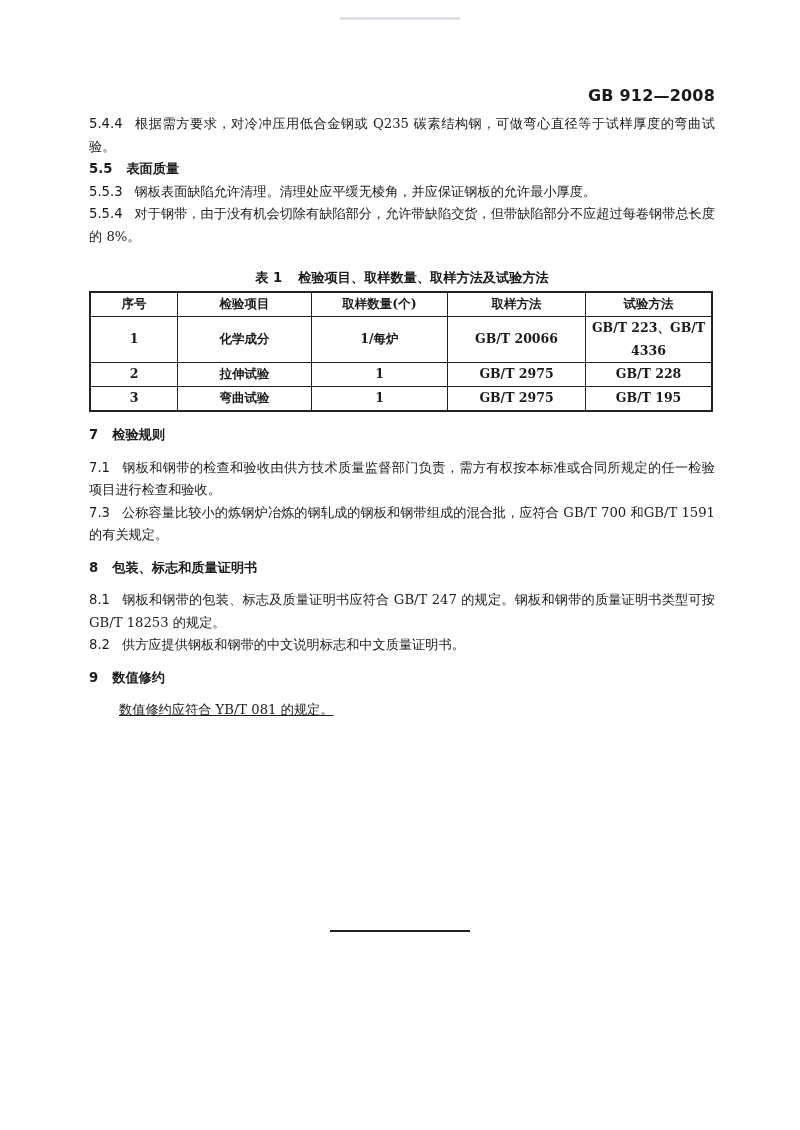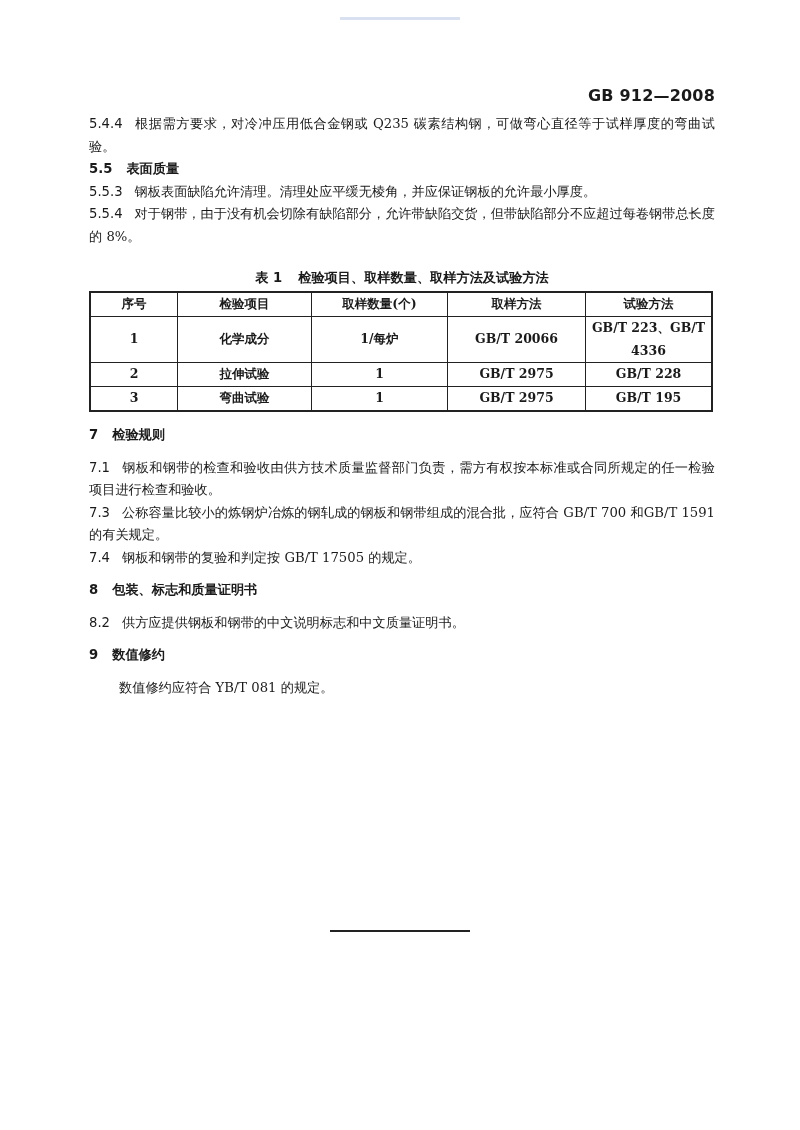--- a/index.html
+++ b/index.html
@@ -15,21 +15,21 @@
   .p { margin: 0; text-align: justify; }
   .num { font-family: "DejaVu Sans", "Liberation Sans", sans-serif; font-weight: normal; display: inline-block; margin-right: 12px; }
   .h { margin: 0; font-weight: bold; font-family: "DejaVu Sans", "Liberation Sans", sans-serif; }
   .h .hnum { display: inline-block; margin-right: 14px; }
   .gap { height: 10px; }
   .table-caption { text-align: center; font-weight: bold; font-family: "DejaVu Sans", "Liberation Sans", sans-serif; margin: 0; line-height: 20px; }
   .table-caption .tnum { margin-right: 16px; }
   table { border-collapse: collapse; width: 624px; margin: 3px 0 2px 0; font-size: 12.5px; }
   th, td { border: 1px solid #222; height: 23px; text-align: center; padding: 0; font-weight: bold; }
   table { border: 2px solid #222; }
-  .indent { padding-left: 30px; }
+  .indent { padding-left: 30px; text-decoration: underline; }
   .rule { position: absolute; left: 330px; top: 930px; width: 140px; height: 2px; background: #222; }
 </style>
 </head>
 <body>
 
 <div class="watermark wm-top"><span></span></div>
 
 <div class="doc-code">GB 912—2008</div>
 
 <div class="content">
@@ -88,26 +88,26 @@
 
   <div class="gap"></div>
   <p class="h"><span class="hnum">7</span><span>检验规则</span></p>
   <div class="gap"></div>
 
   <p class="p"><span class="num">7.1</span><span>钢板和钢带的检查和验收由供方技术质量监督部门负责，需方有权按本标准或合同所规定的任一检验项目进行检查和验收。</span></p>
 
 
   <p class="p"><span class="num">7.3</span><span>公称容量比较小的炼钢炉冶炼的钢轧成的钢板和钢带组成的混合批，应符合 GB/T 700 和GB/T 1591 的有关规定。</span></p>
 
-  <p class="p"><span class="num">7.4</span><span>钢板和钢带的复验和判定按 GB/T 17505 的规定。</span></p>
 
   <div class="gap"></div>
   <p class="h"><span class="hnum">8</span><span>包装、标志和质量证明书</span></p>
   <div class="gap"></div>
 
+  <p class="p"><span class="num">8.1</span><span>钢板和钢带的包装、标志及质量证明书应符合 GB/T 247 的规定。钢板和钢带的质量证明书类型可按 GB/T 18253 的规定。</span></p>
 
   <p class="p"><span class="num">8.2</span><span>供方应提供钢板和钢带的中文说明标志和中文质量证明书。</span></p>
 
   <div class="gap"></div>
   <p class="h"><span class="hnum">9</span><span>数值修约</span></p>
   <div class="gap"></div>
 
   <p class="p indent">数值修约应符合 YB/T 081 的规定。</p>
 </div>
 

